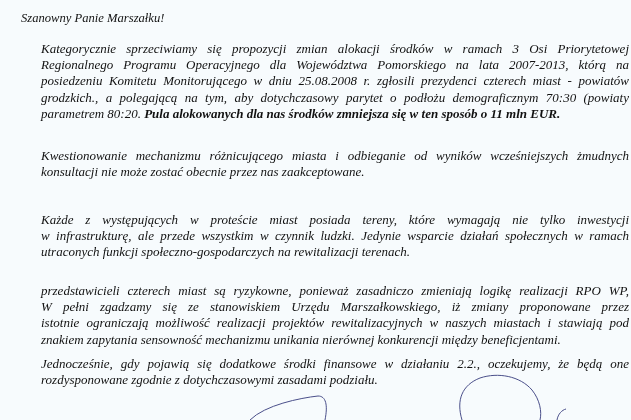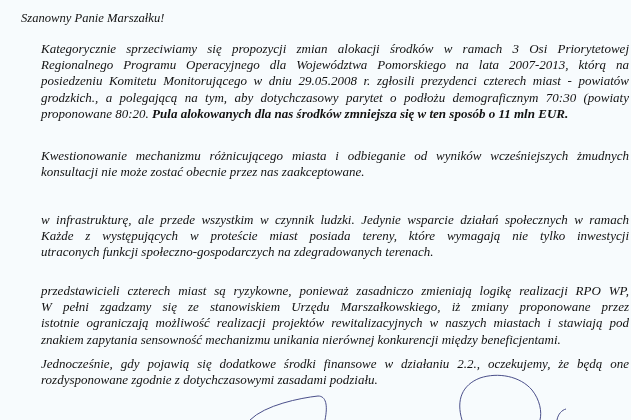--- a/index.html
+++ b/index.html
@@ -34,34 +34,34 @@
   </style>
 </head>
 <body>
 
 <div class="page">
   <div class="salutation">Szanowny Panie Marszałku!</div>
 
   <div class="para" id="p1">
     <span class="line">Kategorycznie sprzeciwiamy się propozycji zmian alokacji środków w ramach 3 Osi Priorytetowej</span>
     <span class="line">Regionalnego Programu Operacyjnego dla Województwa Pomorskiego na lata 2007-2013, którą na</span>
-    <span class="line">posiedzeniu Komitetu Monitorującego w dniu 29.05.2008 r. zgłosili prezydenci czterech miast - powiatów</span>
+    <span class="line">posiedzeniu Komitetu Monitorującego w dniu 25.08.2008 r. zgłosili prezydenci czterech miast - powiatów</span>
     <span class="line">grodzkich., a polegającą na tym, aby dotychczasowy parytet o podłożu demograficznym 70:30 (powiaty</span>
-    <span class="line last"><span>proponowane 80:20. </span><span class="bold">Pula alokowanych dla nas środków zmniejsza się w ten sposób o 11 mln EUR.</span></span>
+    <span class="line last"><span>parametrem 80:20. </span><span class="bold">Pula alokowanych dla nas środków zmniejsza się w ten sposób o 11 mln EUR.</span></span>
   </div>
 
   <div class="para" id="p2">
     <span class="line">Kwestionowanie mechanizmu różnicującego miasta i odbieganie od wyników wcześniejszych żmudnych</span>
     <span class="line last">konsultacji nie może zostać obecnie przez nas zaakceptowane.</span>
   </div>
 
   <div class="para" id="p3">
+    <span class="line">Każde z występujących w proteście miast posiada tereny, które wymagają nie tylko inwestycji</span>
     <span class="line">w infrastrukturę, ale przede wszystkim w czynnik ludzki. Jedynie wsparcie działań społecznych  w ramach</span>
-    <span class="line">Każde z występujących w proteście miast posiada tereny, które wymagają nie tylko inwestycji</span>
-    <span class="line last">utraconych funkcji społeczno-gospodarczych na zdegradowanych terenach.</span>
+    <span class="line last">utraconych funkcji społeczno-gospodarczych na rewitalizacji terenach.</span>
   </div>
 
   <div class="para" id="p4">
     <span class="line">przedstawicieli czterech miast są ryzykowne, ponieważ zasadniczo zmieniają logikę realizacji RPO WP,</span>
     <span class="line">W pełni zgadzamy się ze stanowiskiem Urzędu Marszałkowskiego, iż zmiany proponowane przez</span>
     <span class="line">istotnie ograniczają możliwość realizacji projektów rewitalizacyjnych w naszych miastach  i stawiają pod</span>
     <span class="line last">znakiem zapytania sensowność mechanizmu unikania nierównej konkurencji między beneficjentami.</span>
   </div>
 
   <div class="para" id="p5">

